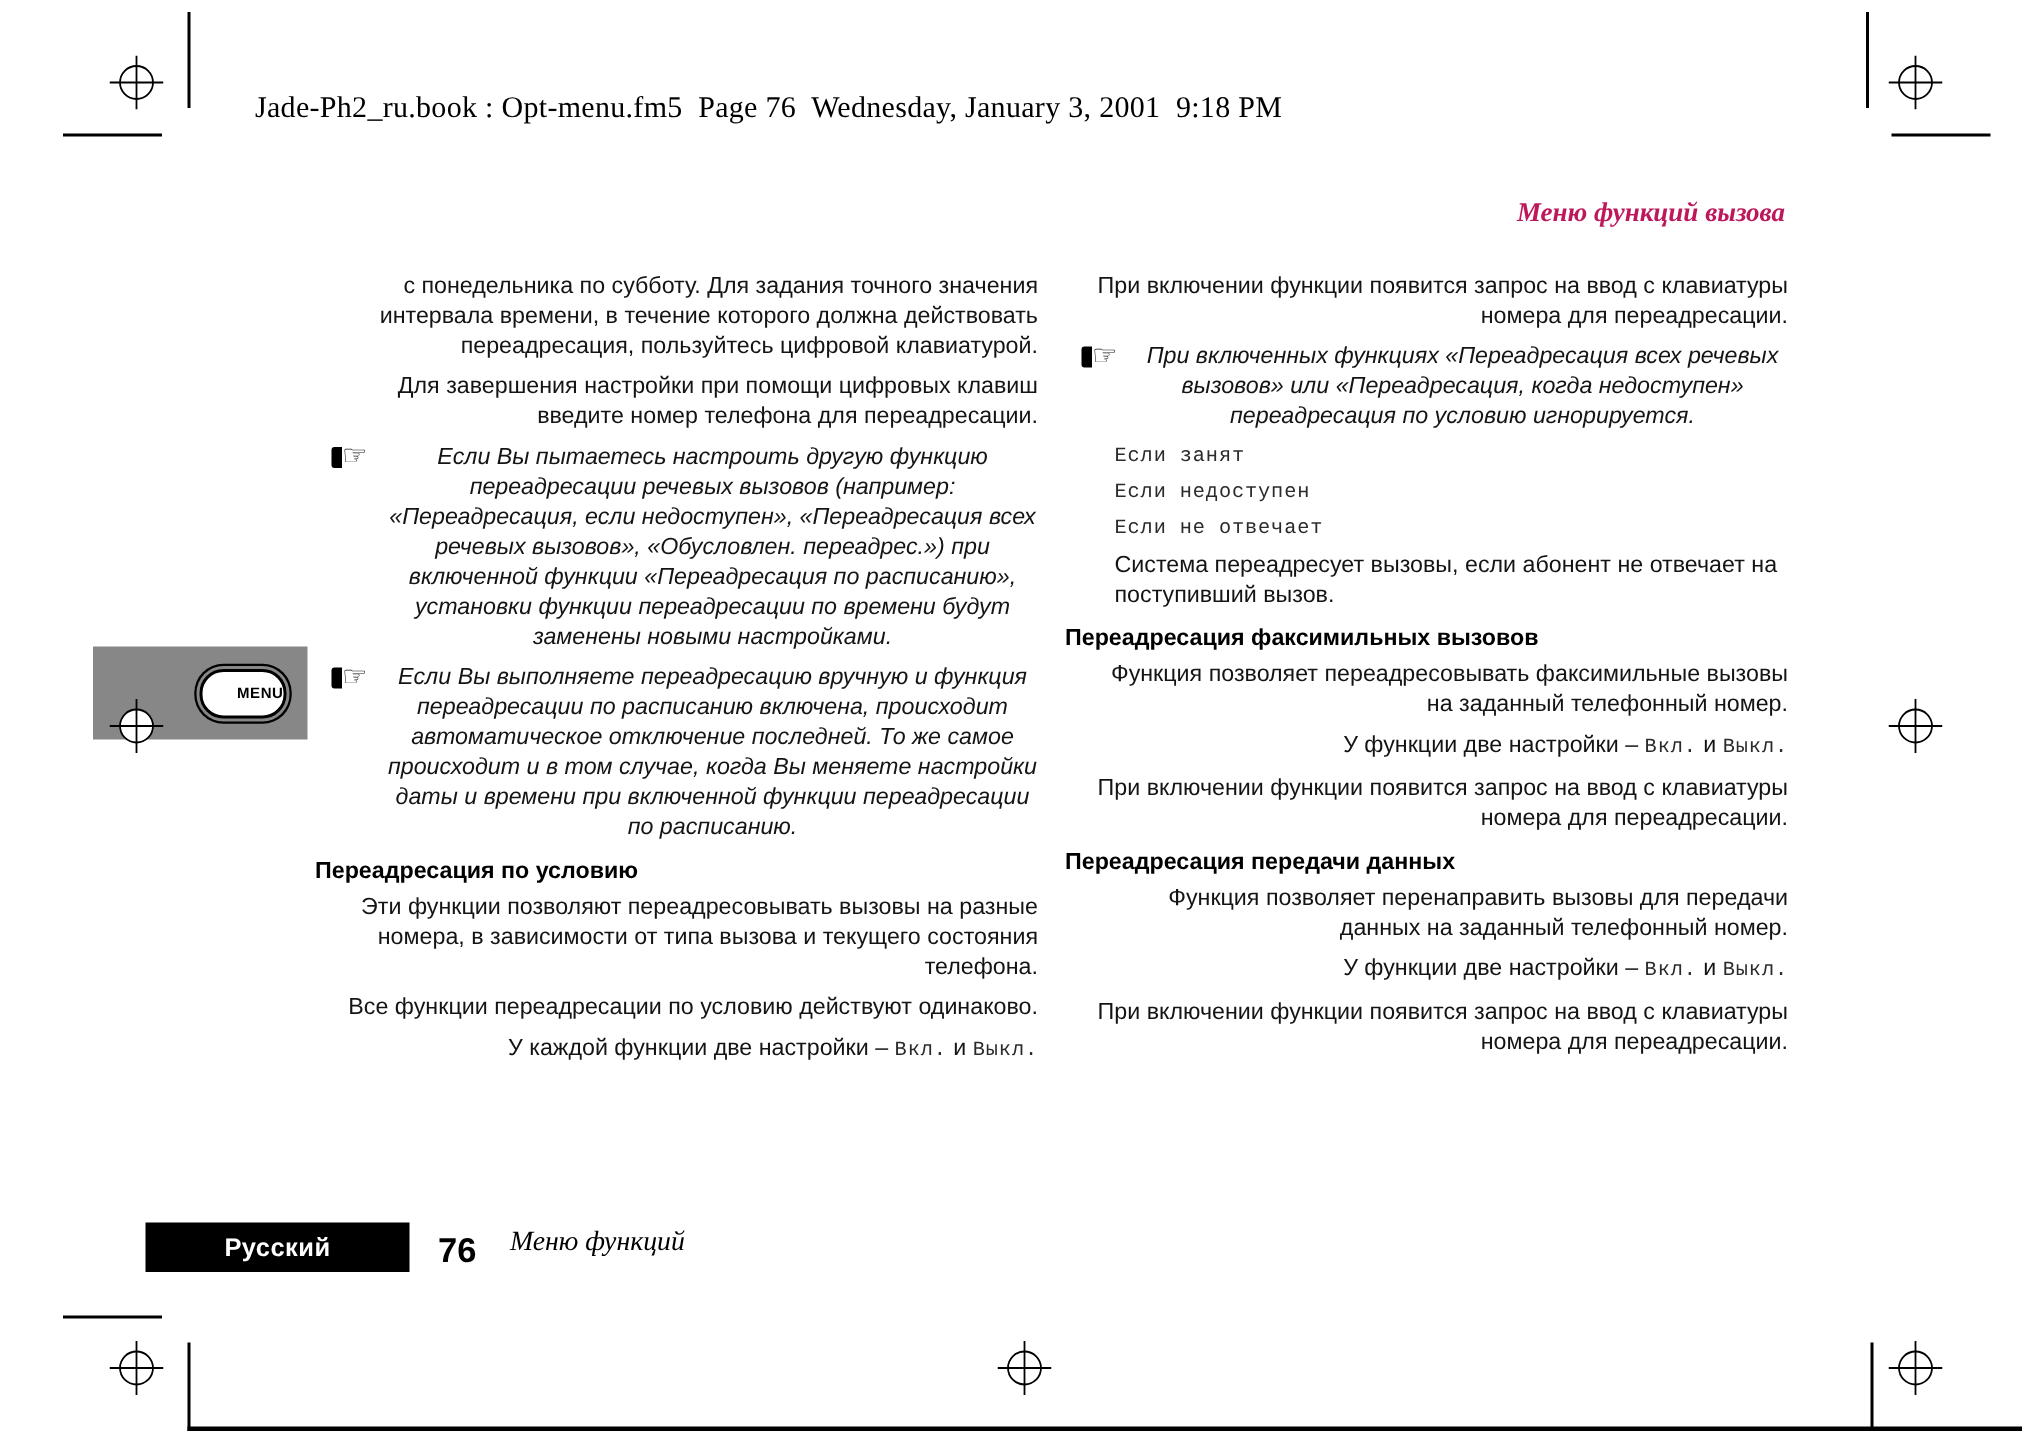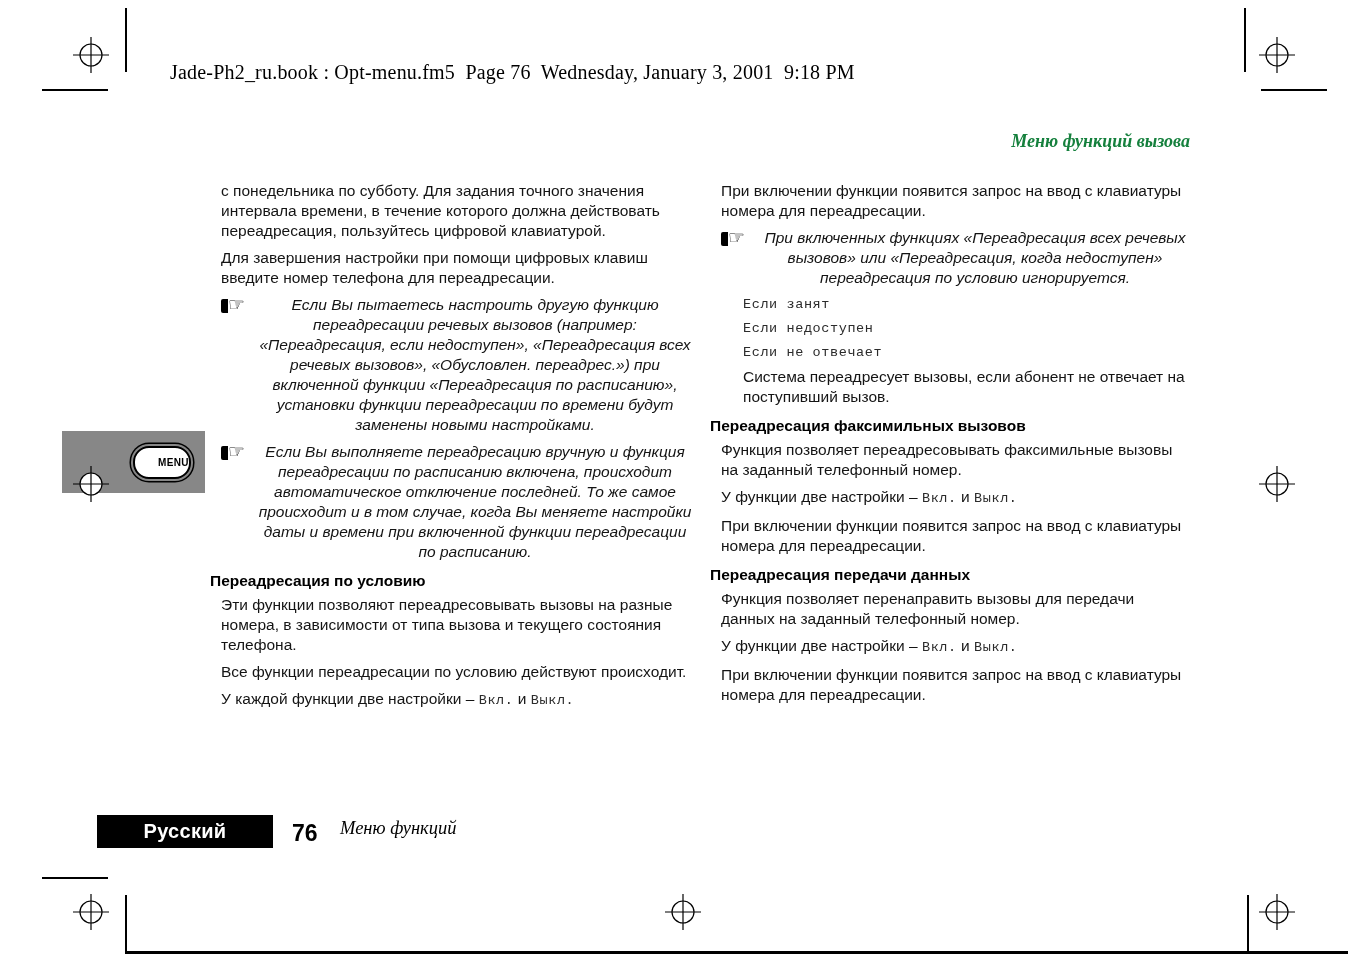--- a/index.html
+++ b/index.html
@@ -14,51 +14,51 @@
   .z-top { z-index:5; }
   
   .doc-header {
     position:absolute; left:170px; top:28px;
     font-family:Liberation Serif, serif; font-size:20px; color:#000;
     white-space:pre; letter-spacing:0.2px;margin-top:33px;
   }
   .running-head {
     position:absolute; right:158px; top:131px;
     font-family:"Liberation Serif", serif; font-style:italic; font-weight:bold;
-    font-size:18px; color:#15803d;
+    font-size:18px; color:#be185d;
   }
   
   .gray-box { position:absolute; left:62px; top:431px; width:143px; height:62px; background:#878787; }
   .menu-btn {
     position:absolute; right:14px; top:15px; width:54px; height:29px;
     background:#fff; border:2.5px solid #000; border-radius:16px;
     box-shadow:0 0 0 2px #878787, 0 0 0 3.5px #000;
     display:flex; align-items:center; justify-content:flex-end;
   }
   .menu-btn span { font-size:10px; font-weight:bold; letter-spacing:0.4px; color:#000; }
   
   .col { position:absolute; top:181px; width:482px; font-size:15.5px; line-height:20px; }
   .col-left  { left:210px; }
   .col-right { left:710px; }
-  p.body { margin:0 0 7px 0; padding-left:11px; }
+  p.body { margin:0 0 7px 0; padding-left:11px;text-align:right; }
   h3.sect { margin:9px 0 4px 0; padding:0; font-size:15.5px; line-height:20px; font-weight:bold; color:#000; }
   .note { display:flex; margin:0 0 7px 0; padding-left:11px; font-style:italic; }
   .note-body { flex:1;text-align:center; }
   .note-icon { flex:0 0 37px; font-style:normal; padding-top:1px; white-space:nowrap; }
   .note-icon .book { display:inline-block; width:7px; height:14px; background:#000; border-radius:2px 0 0 2px; vertical-align:-2px; }
   .note-icon .hand { font-size:19px; line-height:14px; }
   .lcd { font-family:Liberation Mono, monospace; font-size:13.5px; letter-spacing:0.6px; color:#2b2b2b; }
   .cond-name { margin:1px 0 5px 0; padding-left:33px; line-height:19px; }
   .cond-desc { margin:0 0 8px 0; padding-left:33px; }
   
   .footer-lang {
     position:absolute; left:97px; top:815px; width:176px; height:33px; background:#000;
     display:flex; align-items:center; justify-content:center;
   }
-  .footer-lang span { color:#fff; font-weight:bold; font-size:20px; letter-spacing:0.3px; }
+  .footer-lang span { color:#fff; font-weight:bold; font-size:17px; letter-spacing:0.3px; }
   .footer-page { position:absolute; left:292px; top:820px; font-weight:bold; font-size:23px; color:#000; }
   .footer-chapter {
     position:absolute; left:340px; top:818px;
     font-family:"Liberation Serif", serif; font-style:italic; font-size:18.5px; color:#000;text-align:center;
   }
 </style>
 </head>
 <body>
 
 <div class="page">
@@ -128,21 +128,21 @@
       <span class="note-body">Если Вы пытаетесь настроить другую функцию переадресации речевых вызовов (например: «Переадресация, если недоступен», «Переадресация всех речевых вызовов», «Обусловлен. переадрес.») при включенной функции «Переадресация по расписанию», установки функции переадресации по времени будут заменены новыми настройками.</span>
     </div>
 
     <div class="note">
       <span class="note-icon"><span class="book"></span><span class="hand">☞</span></span>
       <span class="note-body">Если Вы выполняете переадресацию вручную и функция переадресации по расписанию включена, происходит автоматическое отключение последней. То же самое происходит и в том случае, когда Вы меняете настройки даты и времени при включенной функции переадресации по расписанию.</span>
     </div>
 
     <h3 class="sect">Переадресация по условию</h3>
     <p class="body">Эти функции позволяют переадресовывать вызовы на разные номера, в зависимости от типа вызова и текущего состояния телефона.</p>
-    <p class="body">Все функции переадресации по условию действуют происходит.</p>
+    <p class="body">Все функции переадресации по условию действуют одинаково.</p>
     <p class="body"><span>У каждой функции две настройки – </span><span class="lcd">Вкл.</span><span> и </span><span class="lcd">Выкл.</span></p>
   </div>
 
   <div class="col col-right">
     <p class="body">При включении функции появится запрос на ввод с клавиатуры номера для переадресации.</p>
 
     <div class="note">
       <span class="note-icon"><span class="book"></span><span class="hand">☞</span></span>
       <span class="note-body">При включенных функциях «Переадресация всех речевых вызовов» или «Переадресация, когда недоступен» переадресация по условию игнорируется.</span>
     </div>

